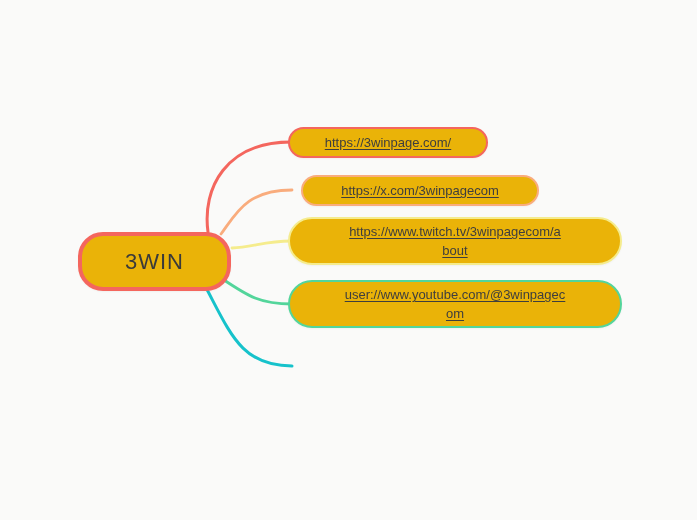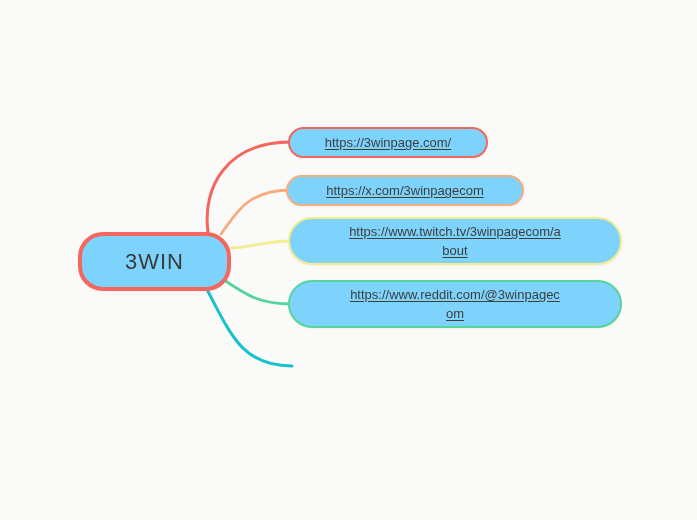--- a/index.html
+++ b/index.html
@@ -15,21 +15,21 @@
     width: 697px; height: 520px;
   }
   svg.connectors {
     position: absolute;
     left: 0; top: 0;
     width: 697px; height: 520px;
     pointer-events: none;
   }
   .node {
     position: absolute;
-    background: #7dd3fc;
+    background: #eab308;
     display: flex;
     align-items: center;
     justify-content: center;
     text-align: center;
     box-shadow: 0 1px 2px rgba(0,0,0,0.04);
   }
   .root-node {
     left: 78px; top: 232px;
     width: 153px; height: 59px;
     border: 4px solid #f4665e;
@@ -50,21 +50,21 @@
     font-size: 13px;
     line-height: 19px;
     color: #3e3e3e;
     text-decoration: underline;
     text-underline-offset: 2px;
     white-space: pre-line;
     word-break: break-all;
     padding: 0 10px;
   }
   .node-1 { left: 288px; top: 127px; width: 200px; height: 31px; border-radius: 16px; }
-  .node-2 { left: 286px; top: 175px; width: 238px; height: 31px; border-radius: 16px; text-align: right; }
+  .node-2 { left: 301px; top: 175px; width: 238px; height: 31px; border-radius: 16px; text-align: right; }
   .node-3 { left: 288px; top: 217px; width: 334px; height: 48px; border-radius: 24px; }
   .node-4 { left: 288px; top: 280px; width: 334px; height: 48px; border-radius: 24px; }
   .node-5 { left: 288px; top: 342px; width: 334px; height: 48px; border-radius: 24px; }
 </style>
 </head>
 <body style="background: rgb(250, 250, 249);">
 
 <div class="canvas">
 
   <svg class="connectors" viewBox="0 0 697 520" fill="none" xmlns="http://www.w3.org/2000/svg">
@@ -86,18 +86,18 @@
   <div class="node link-node node-2" style="border-color: rgb(249, 172, 125);">
     <span class="link-label">https://x.com/3winpagecom</span>
   </div>
 
   <div class="node link-node node-3" style="border-color: rgb(245, 236, 141);">
     <span class="link-label">https://www.twitch.tv/3winpagecom/a
 bout</span>
   </div>
 
   <div class="node link-node node-4" style="border-color: rgb(83, 213, 155);">
-    <span class="link-label">https://www.reddit.com/@3winpagec
+    <span class="link-label">user://www.youtube.com/@3winpagec
 om</span>
   </div>
 
 
 </div>
 
 </body></html>

